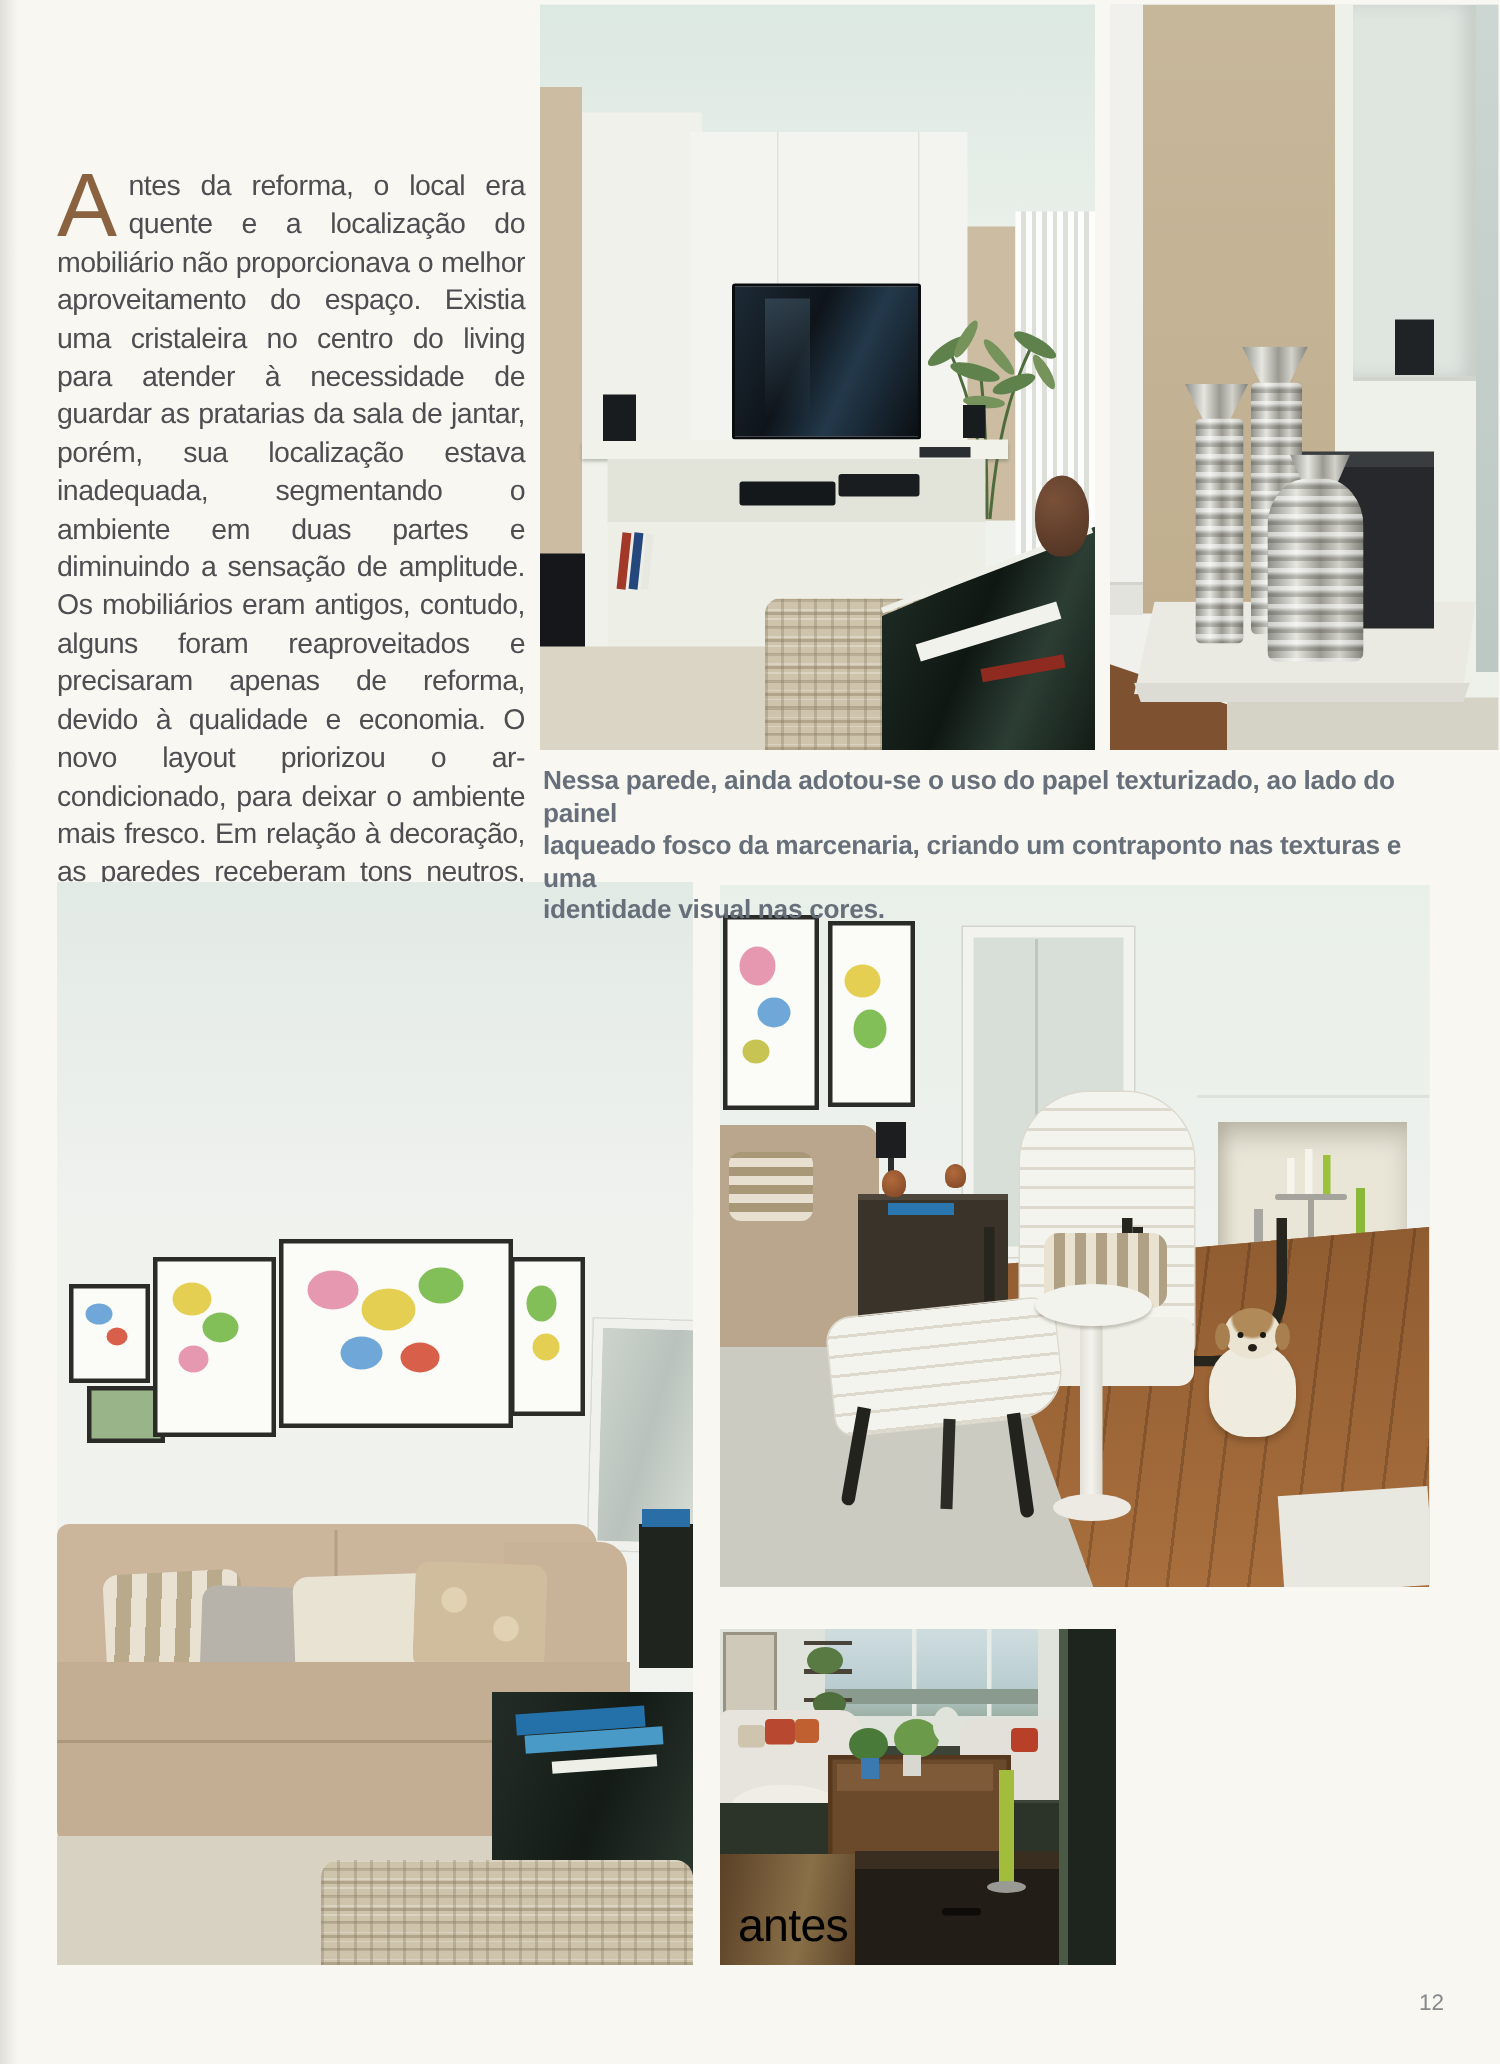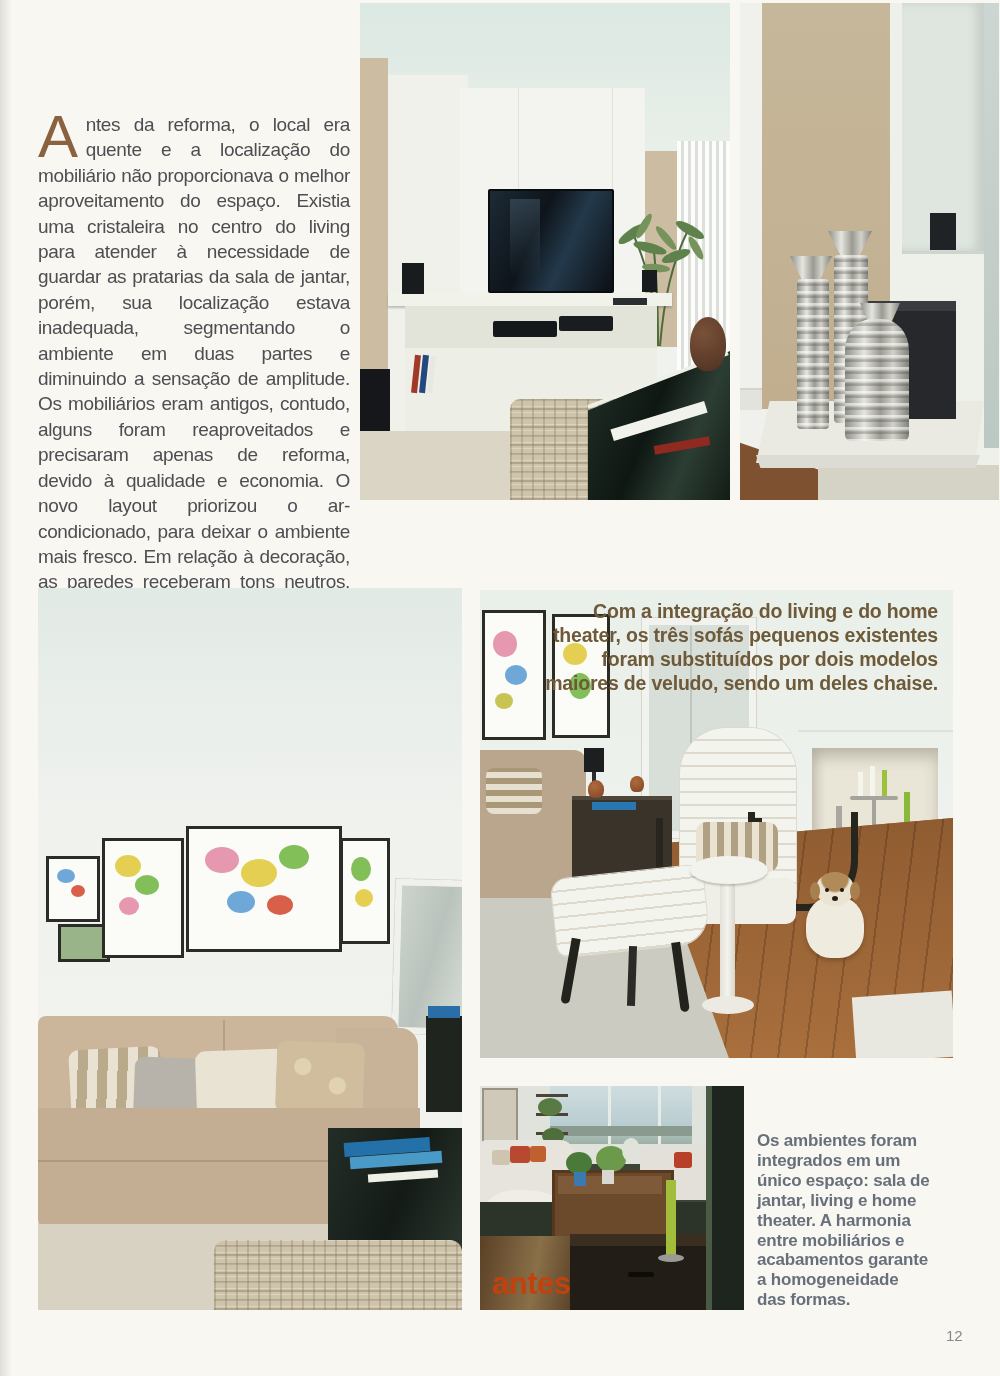--- a/index.html
+++ b/index.html
@@ -17,21 +17,21 @@
 
   
   .cap{position:absolute;margin:0;font-weight:bold;white-space:pre-line;z-index:6;
        letter-spacing:-0.2px;}
   .cap-slate{color:#67707a;}
   .cap-brown{color:#6e5a39;}
   .cap-tv{left:362px;top:510px;width:580px;font-size:17.5px;line-height:21.5px;}
   .cap-sofa{left:48px;top:601px;width:320px;font-size:18.5px;line-height:21.6px;}
   .cap-int{left:500px;top:599px;width:438px;font-size:19.5px;line-height:24px;text-align:right;}
   .cap-amb{left:757px;top:1131px;width:225px;font-size:17px;line-height:19.9px;}
-  .before-label{position:absolute;left:12px;bottom:8px;color:#c2410c;font-weight:bold;
+  .before-label{position:absolute;left:12px;bottom:8px;color:#000000;font-weight:normal;
                 font-size:31px;letter-spacing:-0.5px;z-index:4;}
   .pagenum{position:absolute;left:946px;top:1327px;font-size:15px;color:#85898c;}
 
   
   .plaid{background-color:#cdc4ab;background-image:
     repeating-linear-gradient(0deg, rgba(130,115,85,.38) 0 2px, transparent 2px 9px),
     repeating-linear-gradient(90deg, rgba(130,115,85,.30) 0 2px, transparent 2px 11px),
     repeating-linear-gradient(0deg, rgba(255,255,255,.28) 3px 4px, transparent 4px 9px);}
   .curtain{background-color:#eef0eb;background-image:
     repeating-linear-gradient(90deg, rgba(255,255,255,.85) 0 4px, rgba(205,210,201,.55) 4px 7px);}
@@ -126,20 +126,23 @@
     <div class="a" style="left:16px;top:452px;width:224px;height:13px;background:#dcdcd4;clip-path:polygon(0 0,100% 0,98% 100%,2% 100%);"></div>
     <div class="a" style="left:122px;top:298px;width:94px;height:118px;background:linear-gradient(180deg,#3a3d40 0 10px,#26282b 10px);"></div>
     <div class="a silver" style="left:50px;top:253px;width:42px;height:25px;clip-path:polygon(0 0,100% 0,70% 100%,30% 100%);"></div>
     <div class="a ribs" style="left:57px;top:276px;width:32px;height:150px;border-radius:4px;"></div>
     <div class="a silver" style="left:88px;top:228px;width:44px;height:26px;clip-path:polygon(0 0,100% 0,70% 100%,30% 100%);"></div>
     <div class="a ribs" style="left:94px;top:252px;width:34px;height:168px;border-radius:4px;"></div>
     <div class="a silver" style="left:120px;top:300px;width:40px;height:20px;clip-path:polygon(0 0,100% 0,78% 100%,22% 100%);"></div>
     <div class="a ribs" style="left:105px;top:316px;width:64px;height:122px;border-radius:42% 42% 6px 6px / 26% 26% 6px 6px;"></div>
   </figure>
 
+  <p class="cap cap-slate cap-tv">Nessa parede, ainda adotou-se o uso do papel texturizado, ao lado do painel
+laqueado fosco da marcenaria, criando um contraponto nas texturas e uma
+identidade visual nas cores.</p>
 
   <figure class="photo" style="left:38px;top:588px;width:424px;height:722px;">
     <div class="a" style="left:0;top:0;width:424px;height:722px;background:linear-gradient(180deg,#e2eae6,#f0f2ee 32%,#f2f3ef);"></div>
     <div class="a frame" style="left:8px;top:268px;width:48px;height:60px;">
       <div class="a blob" style="left:8px;top:10px;width:18px;height:14px;background:#6fa8d8;"></div>
       <div class="a blob" style="left:22px;top:26px;width:14px;height:12px;background:#d8604a;"></div>
     </div>
     <div class="a frame" style="left:20px;top:336px;width:46px;height:32px;background:#9ab48a;"></div>
     <div class="a frame" style="left:64px;top:250px;width:76px;height:114px;">
       <div class="a blob" style="left:10px;top:14px;width:26px;height:22px;background:#e5cf52;"></div>
@@ -229,24 +232,20 @@
     <div class="a" style="left:222px;top:406px;width:52px;height:18px;background:#eceae2;border-radius:50%;"></div>
     <div class="a" style="left:326px;top:306px;width:58px;height:62px;background:#f0ebdf;border-radius:46% 46% 42% 42%;box-shadow:0 3px 4px rgba(60,40,20,.3);"></div>
     <div class="a" style="left:336px;top:282px;width:38px;height:34px;background:radial-gradient(circle at 50% 18%,#b08a58 0 38%,#ece4d2 45%);border-radius:50%;"></div>
     <div class="a" style="left:330px;top:292px;width:10px;height:18px;background:#a87f4e;border-radius:50%;"></div>
     <div class="a" style="left:370px;top:292px;width:10px;height:18px;background:#a87f4e;border-radius:50%;"></div>
     <div class="a" style="left:345px;top:298px;width:4px;height:4px;background:#1c1812;border-radius:50%;"></div>
     <div class="a" style="left:360px;top:298px;width:4px;height:4px;background:#1c1812;border-radius:50%;"></div>
     <div class="a" style="left:352px;top:306px;width:6px;height:5px;background:#241e18;border-radius:50%;"></div>
   </figure>
 
-  <p class="cap cap-brown cap-int">Com a integração do living  e do home
-theater, os três sofás pequenos existentes
-foram substituídos por dois modelos
-maiores de veludo, sendo um deles chaise.</p>
 
   <figure class="photo" style="left:480px;top:1086px;width:264px;height:224px;">
     <div class="a" style="left:0;top:0;width:264px;height:224px;background:#3c4438;"></div>
     <div class="a" style="left:0;top:0;width:228px;height:78px;background:#dfe3dc;"></div>
     <div class="a" style="left:70px;top:0;width:142px;height:58px;background:linear-gradient(180deg,#cfdde0,#b8ccd0 70%,#9cb0a4);"></div>
     <div class="a" style="left:128px;top:0;width:3px;height:58px;background:#e8ecе6;background:#e8ece6;"></div>
     <div class="a" style="left:178px;top:0;width:3px;height:58px;background:#e8ece6;"></div>
     <div class="a" style="left:70px;top:40px;width:142px;height:10px;background:#8a9a8e;"></div>
     <div class="a" style="left:2px;top:2px;width:32px;height:56px;background:#cfc9ba;border:2px solid #9a9384;"></div>
     <div class="a" style="left:56px;top:8px;width:32px;height:76px;background:repeating-linear-gradient(0deg,transparent 0 16px,#4a4438 16px 19px);"></div>
@@ -270,24 +269,15 @@
     <div class="a" style="left:0;top:150px;width:142px;height:74px;background:linear-gradient(100deg,#5a4026,#8a7048 40%,#4e3620 75%);"></div>
     <div class="a" style="left:90px;top:148px;width:174px;height:76px;background:linear-gradient(180deg,#3a2e20 0 12px,#221d16 12px);"></div>
     <div class="a" style="left:148px;top:186px;width:26px;height:5px;background:#0e0c08;border-radius:3px;"></div>
     <div class="a" style="left:186px;top:94px;width:10px;height:78px;background:#a2bc3c;"></div>
     <div class="a" style="left:178px;top:168px;width:26px;height:8px;background:#9a9a94;border-radius:50%;"></div>
     <div class="a" style="left:228px;top:0;width:36px;height:224px;background:#1e241e;"></div>
     <div class="a" style="left:226px;top:0;width:6px;height:224px;background:#4a5a44;"></div>
     <span class="before-label">antes</span>
   </figure>
 
-  <p class="cap cap-slate cap-amb">Os ambientes foram
-integrados em um
-único espaço: sala de
-jantar, living e home
-theater. A harmonia
-entre mobiliários e
-acabamentos garante
-a homogeneidade
-das formas.</p>
 
   <div class="pagenum">12</div>
 </div>
 
 </body></html>

